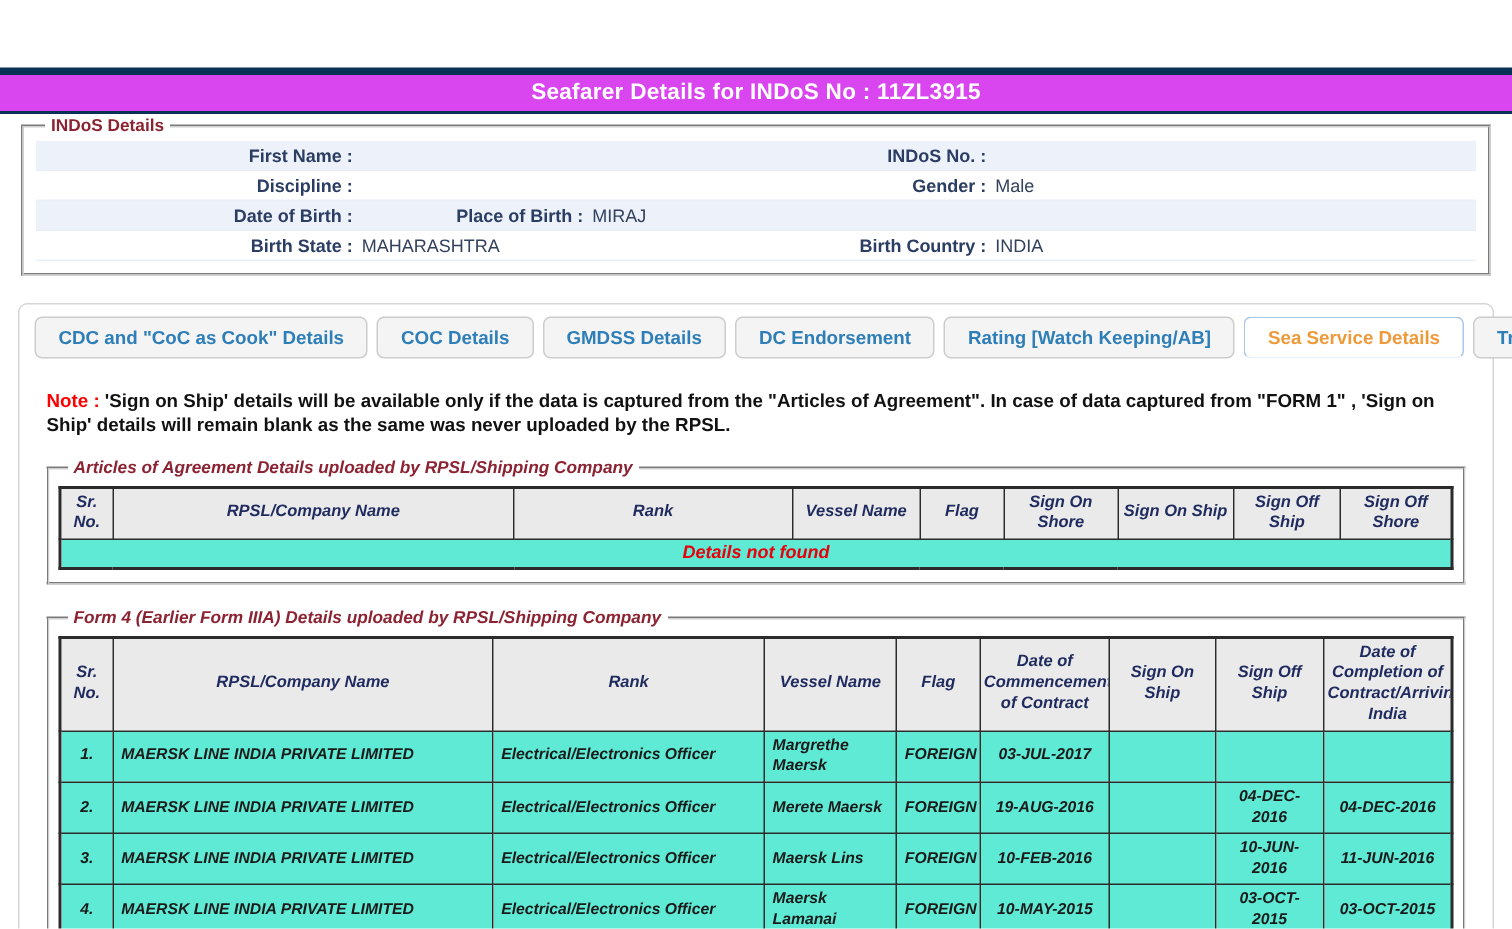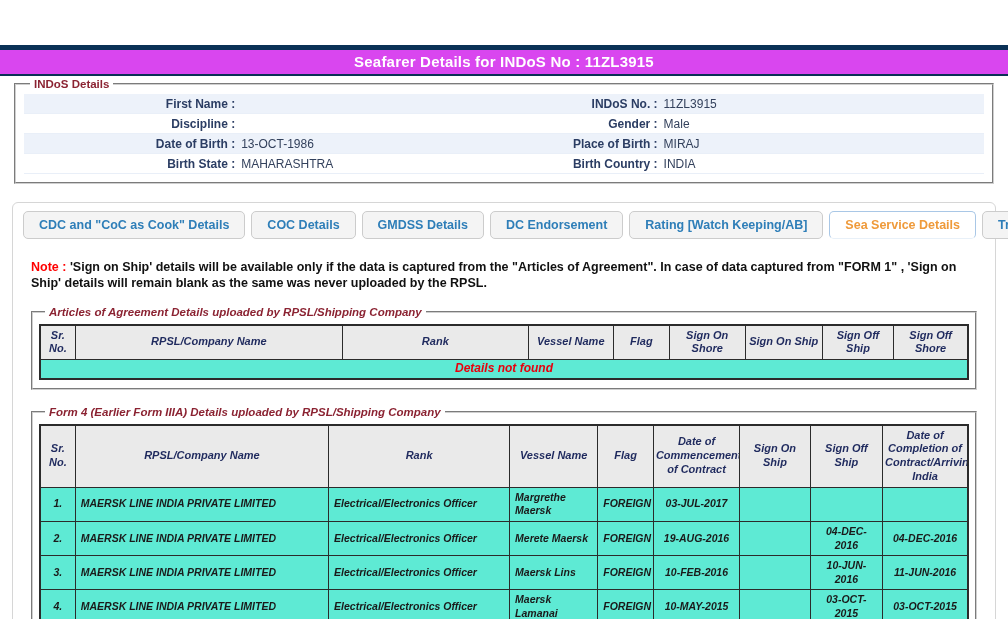--- a/index.html
+++ b/index.html
@@ -82,31 +82,29 @@
   <div class="topbar-bottomline"></div>
 </div>
 
 <fieldset class="indos">
   <legend>INDoS Details</legend>
 
   <div class="indos-row blue">
     <span class="f-label c1">First Name :</span>
     <span class="f-value c2"></span>
     <span class="f-label c3">INDoS No. :</span>
-    <span class="f-value c4">11ZL3915</span>
   </div>
   <div class="indos-row white">
     <span class="f-label c1">Discipline :</span>
     <span class="f-value c2"></span>
     <span class="f-label c3">Gender :</span>
     <span class="f-value c4">Male</span>
   </div>
   <div class="indos-row blue">
     <span class="f-label c1">Date of Birth :</span>
-    <span class="f-value c2">13-OCT-1986</span>
     <span class="f-label c3">Place of Birth :</span>
     <span class="f-value c4">MIRAJ</span>
   </div>
   <div class="indos-row white">
     <span class="f-label c1">Birth State :</span>
     <span class="f-value c2">MAHARASHTRA</span>
     <span class="f-label c3">Birth Country :</span>
     <span class="f-value c4">INDIA</span>
   </div>
 </fieldset>

